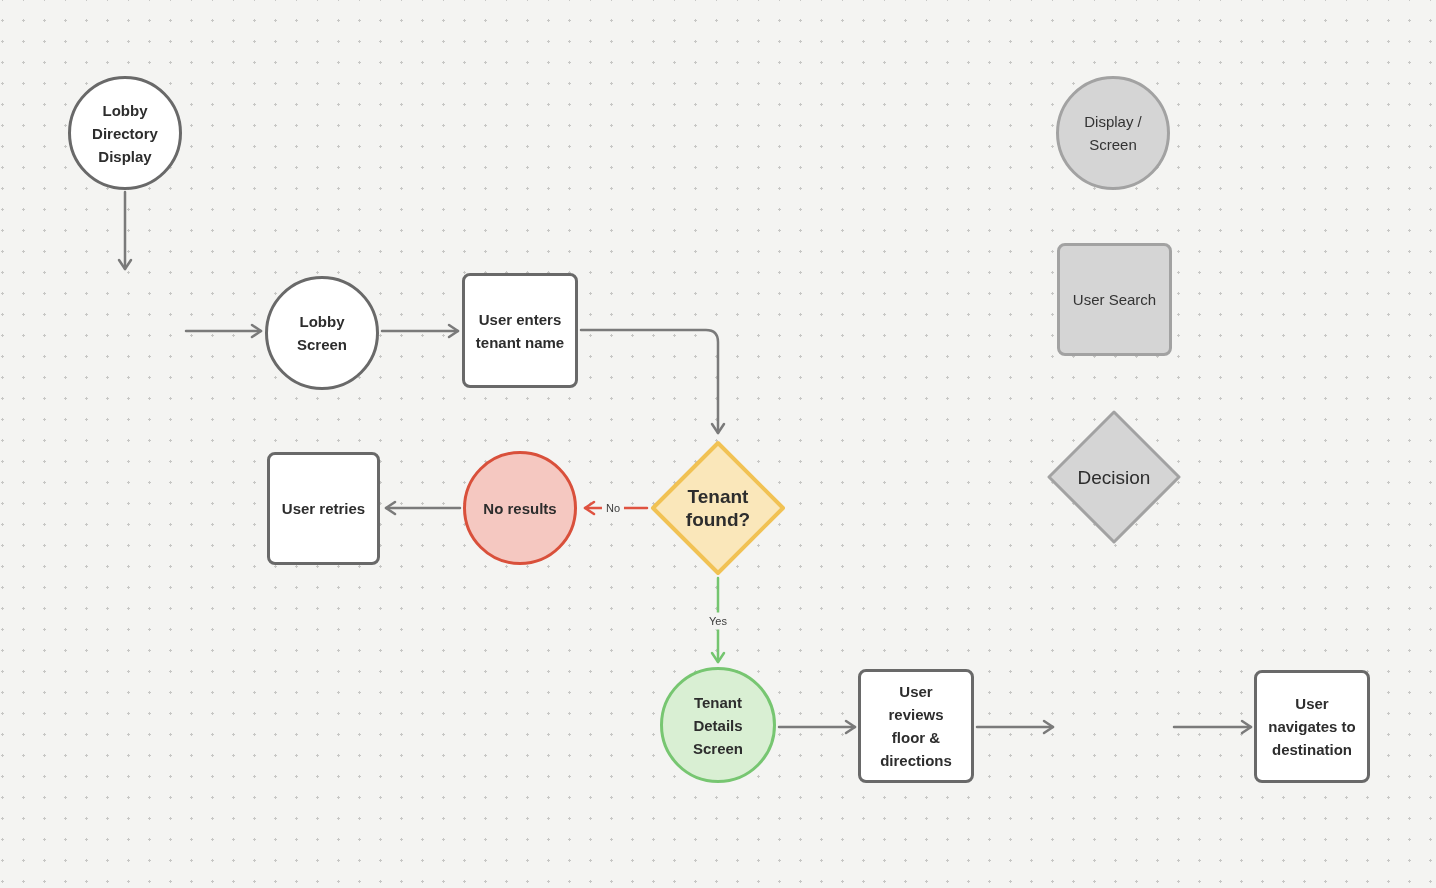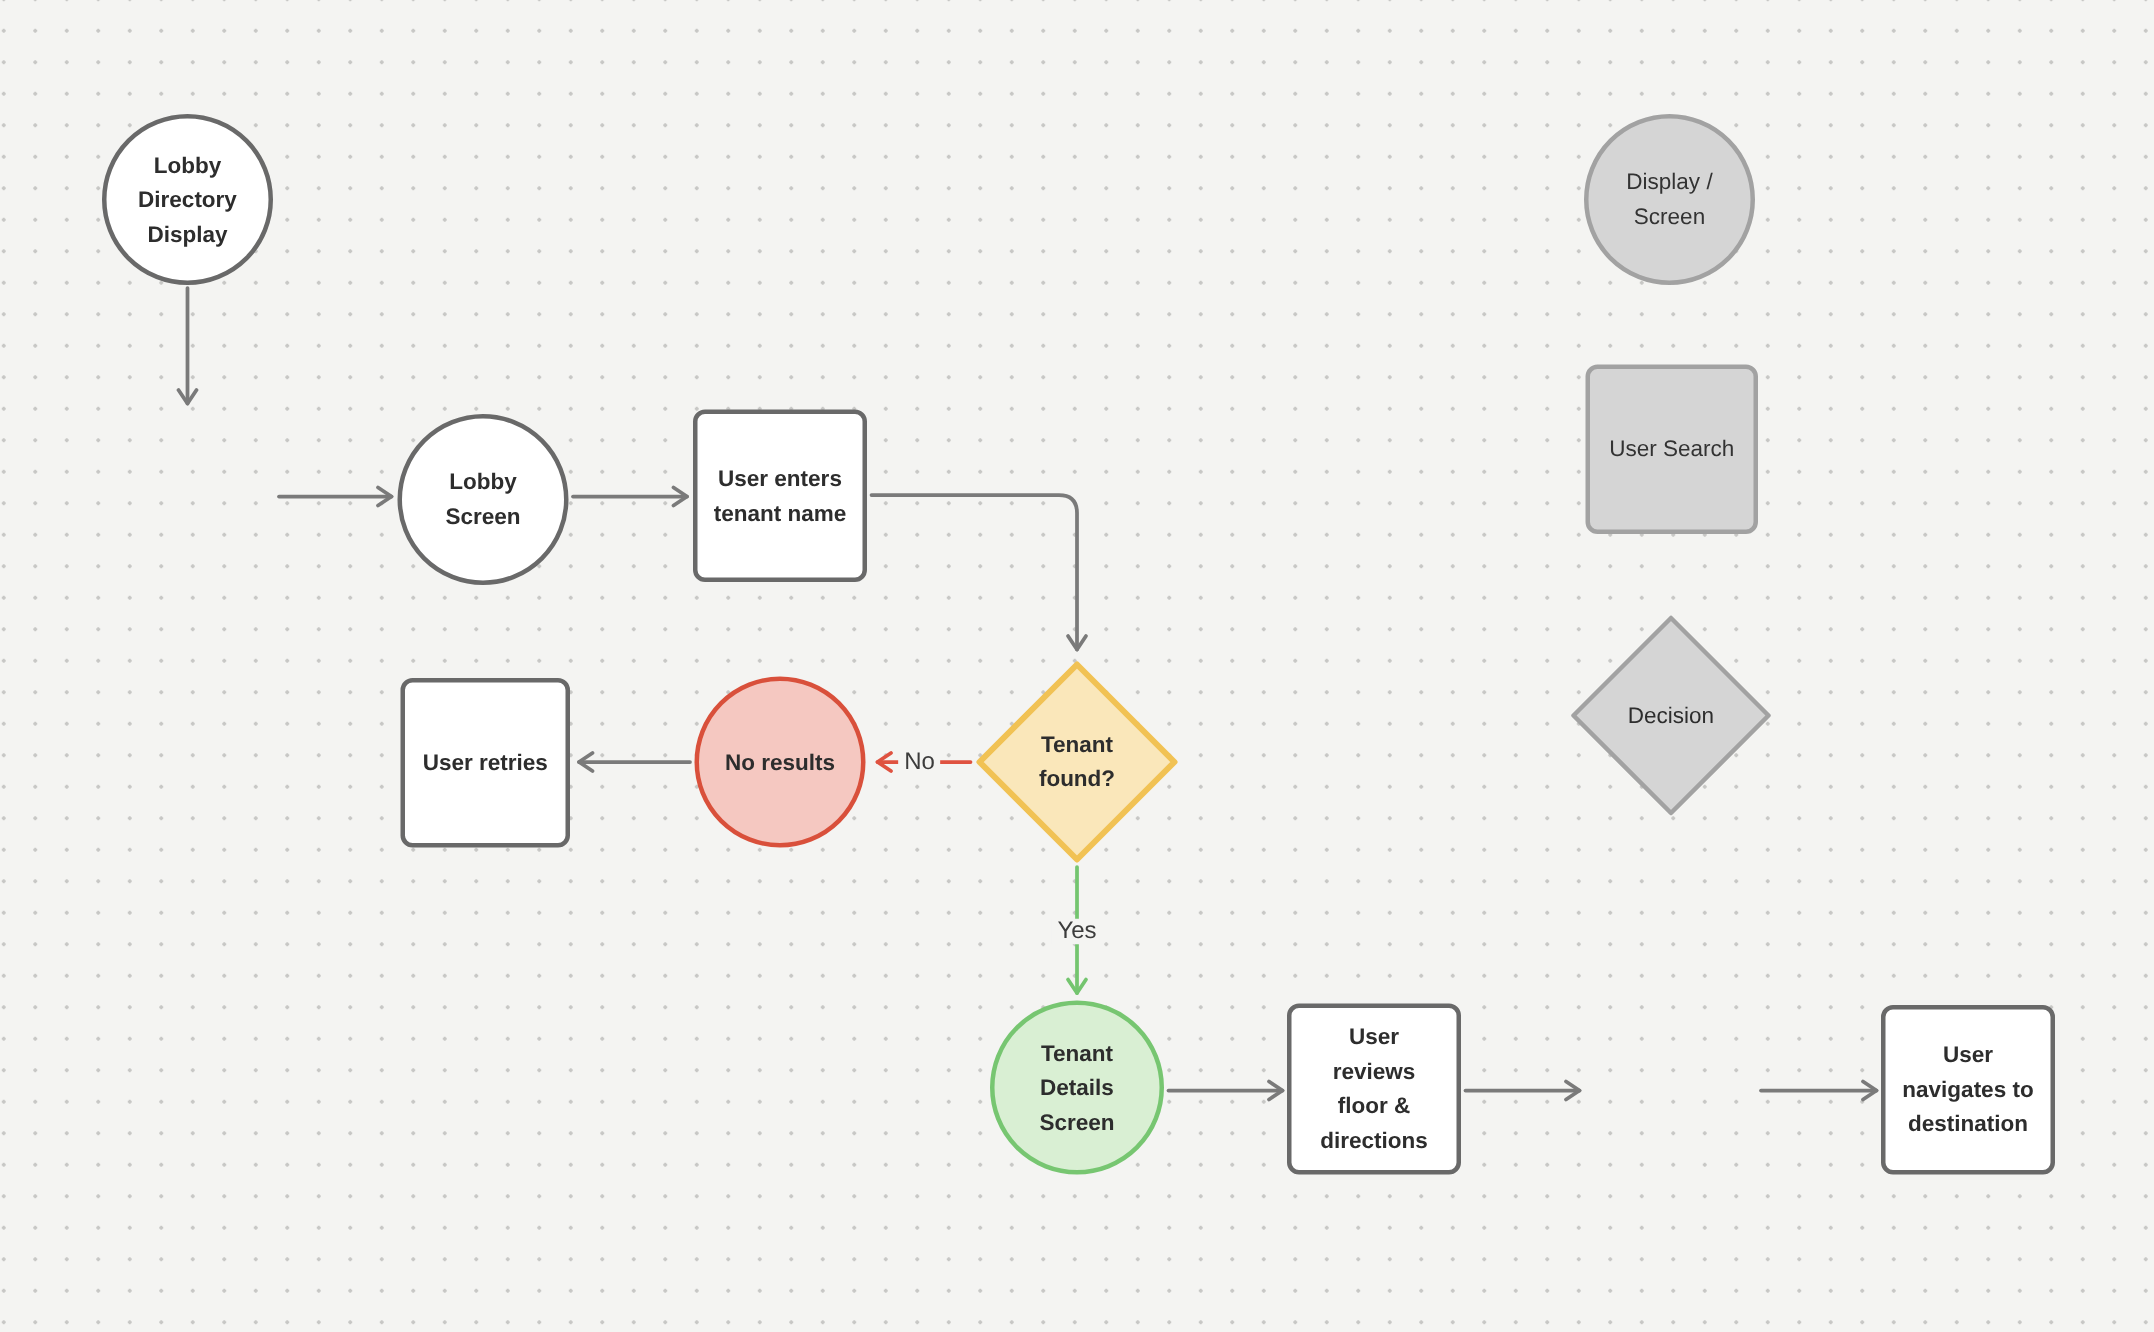--- a/index.html
+++ b/index.html
@@ -23,31 +23,31 @@
   .circle.green { background:#D9EFD3; border-color:#77C671; }
   .circle.gray  { background:#D5D5D5; border-color:#A2A2A2; }
   .rect.gray    { background:#D5D5D5; border-color:#A2A2A2; }
   .legend-label { font-weight:400; color:#333333; }
   .diamond { position:absolute; }
   .diamond svg { position:absolute; left:0; top:0; }
   .diamond .dlabel {
     position:absolute; left:0; top:0; right:0; bottom:0;
     display:flex; align-items:center; justify-content:center;
     text-align:center; white-space:pre-line;
-    font-size:15px; font-weight:700; line-height:23px; color:#2D2D2D;
+    font-size:19px; font-weight:700; line-height:23px; color:#2D2D2D;
   }
   .diamond .dlabel.legend-label { font-weight:400; }
   .wires { position:absolute; left:0; top:0; }
   .wire { fill:none; stroke:#7A7A7A; stroke-width:2.5; stroke-linecap:round; }
   .wire.red   { stroke:#DF5240; }
   .wire.green { stroke:#74C56F; }
   .edge-label {
     position:absolute; transform:translate(-50%,-50%);
     background:#F4F4F2; color:#3C3C3C;
-    font-size:16px; font-weight:400; line-height:13px; padding:2px 4px;
+    font-size:11px; font-weight:400; line-height:13px; padding:2px 4px;
   }
 </style>
 </head>
 <body>
 
 <div class="canvas">
 
   <svg class="wires" width="1436" height="888">
     <defs>
       <marker id="head-gray" markerWidth="16" markerHeight="16" refX="12" refY="8" orient="auto" markerUnits="userSpaceOnUse">

